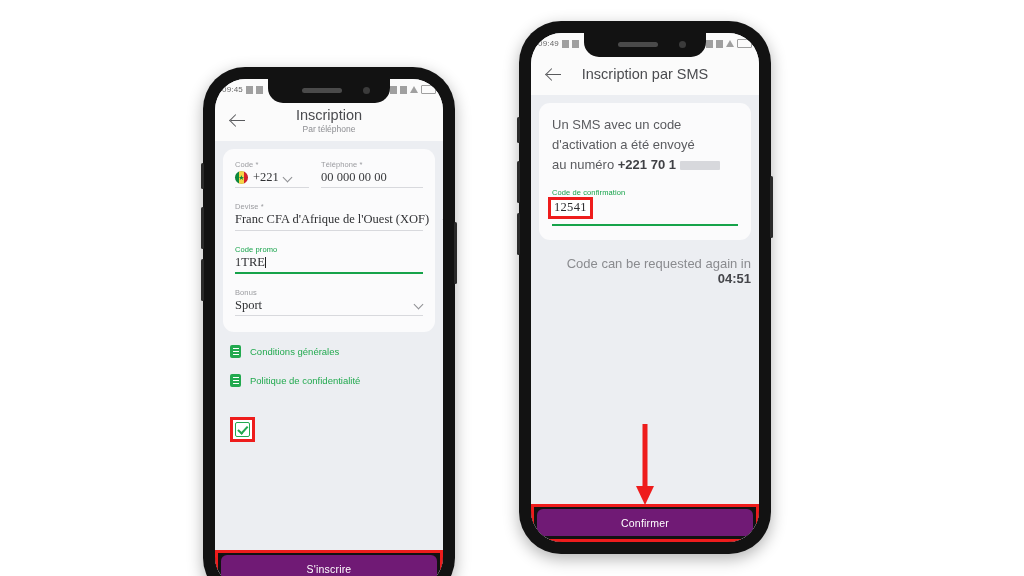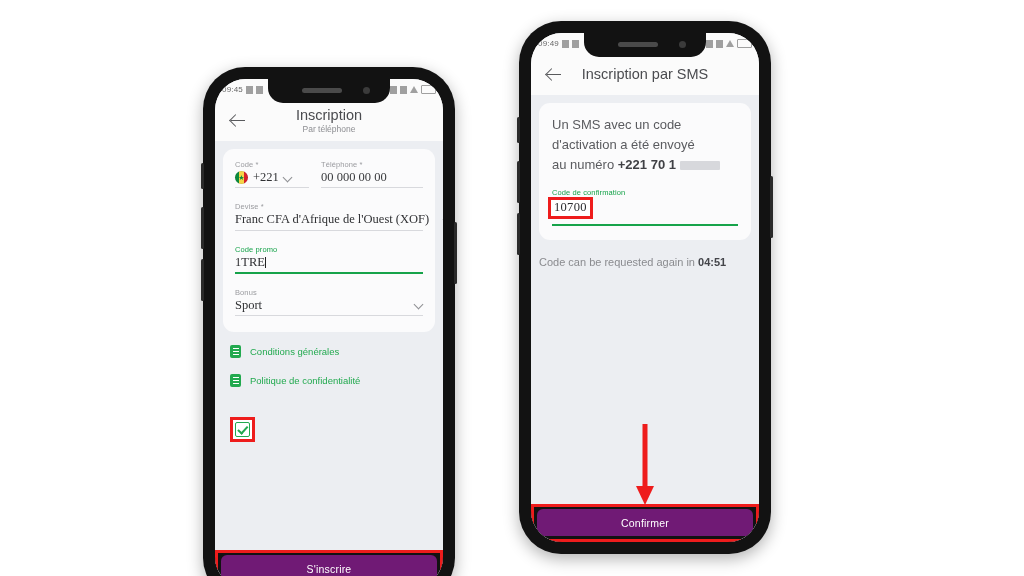--- a/index.html
+++ b/index.html
@@ -375,22 +375,22 @@
   }
   .code-value {
     font-size: 12.5px;
     font-family: "Liberation Serif", serif;
     color: #2b2c2f;
     letter-spacing: 0.3px;
     line-height: 1.25;
   }
   .code-spacer { height: 23px; }
   .timer-text {
-    text-align: left;
-    font-size: 11px;
+    text-align: right;
+    font-size: 13px;
     color: #8a8b8f;
     margin-top: 16px;
   }
   .timer-text b { color: #44454a; font-weight: bold; }
 
   
   .arrow-ann {
     position: absolute;
     left: 50%;
     transform: translateX(-50%);
@@ -604,21 +604,21 @@
 
         <div class="sms-card">
           <div class="sms-msg">
             <span>Un SMS avec un code d'activation a été envoyé</span><br>
             <span>au numéro </span><b>+221 70 1</b> <span class="redact"></span>
           </div>
 
           <div class="code-field">
             <div class="field-label green">Code de confirmation</div>
             <div class="code-hl">
-              <div class="code-value">10700</div>
+              <div class="code-value">12541</div>
             </div>
             <div class="code-spacer"></div>
             <div class="underline green"></div>
           </div>
         </div>
 
         <div class="timer-text">
           <span>Code can be requested again in </span><b>04:51</b>
         </div>
 

